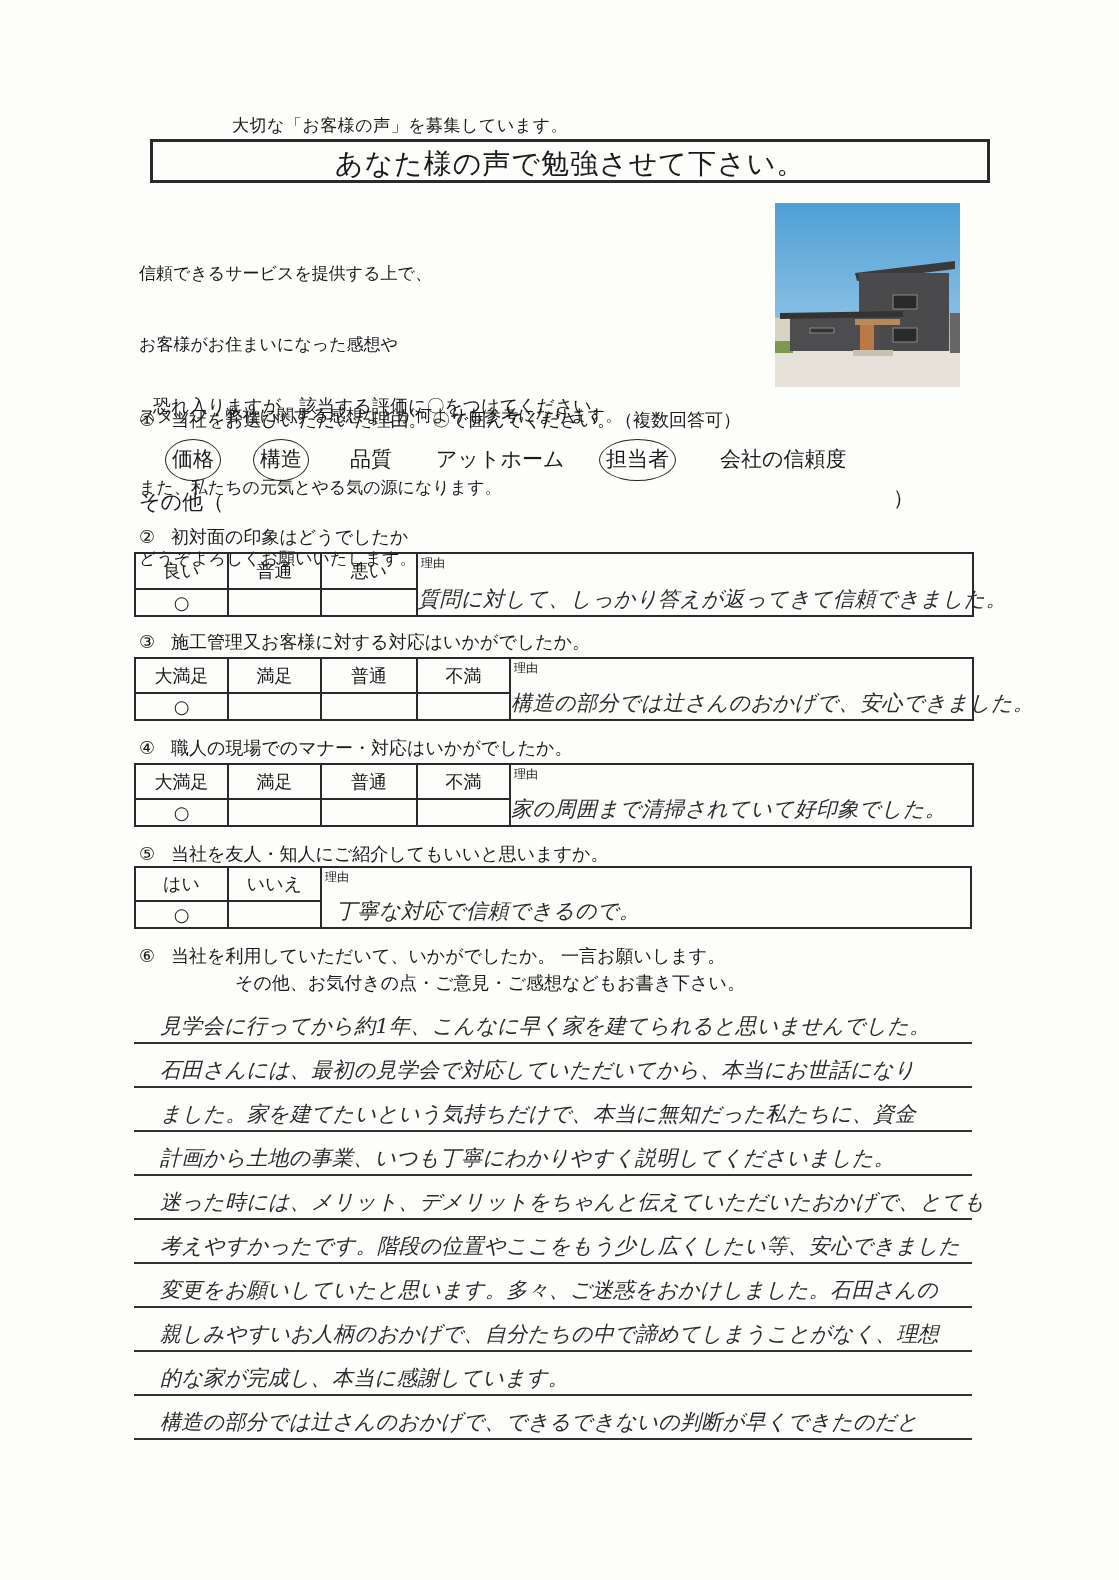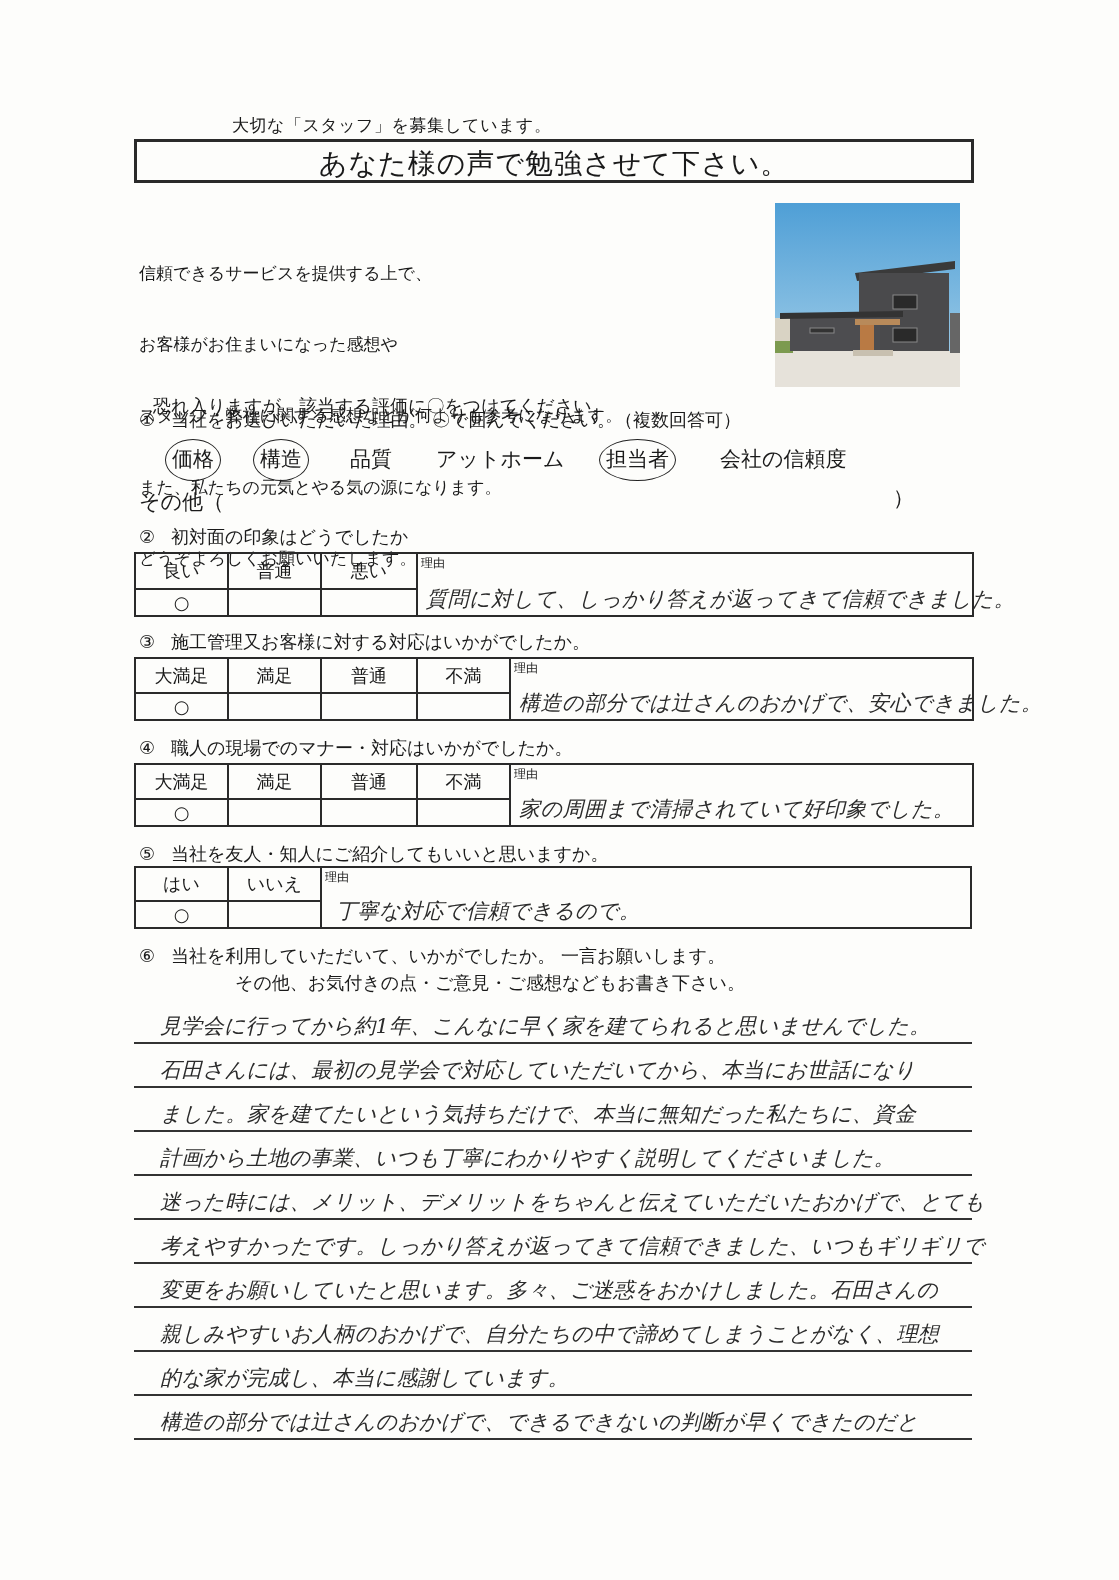--- a/index.html
+++ b/index.html
@@ -1,21 +1,21 @@
 <!DOCTYPE html>
 <html><head>
   <meta charset="utf-8">
   <style>
     * { box-sizing: border-box; margin: 0; padding: 0; }
     html, body { width: 1119px; height: 1580px; background: #fdfdfb; overflow: hidden; }
     body { position: relative; font-family: "DejaVu Sans", "Liberation Sans", sans-serif; color: #1a1a1a; }
     .abs { position: absolute; }
 
     .subtitle { left: 232px; top: 114px; font-size: 17px; letter-spacing: 0.5px; }
-    .title-box { left: 134px; top: 139px; width: 840px; height: 44px; border: 3px solid #2a2a2a; }
+    .title-box { left: 150px; top: 139px; width: 840px; height: 44px; border: 3px solid #2a2a2a; }
     .title-text { position: absolute; left: 0; right: 0; top: 3px; text-align: center; font-size: 28px; letter-spacing: 1px; }
 
     .intro { left: 139px; top: 214px; font-size: 17px; line-height: 23.8px; white-space: pre; }
     .instruction { left: 153px; top: 366px; font-size: 18px; margin-top: 28px; }
 
     .photo { left: 775px; top: 203px; width: 185px; height: 184px; overflow: hidden; background: #7fb8dc; }
 
     .q-head { font-size: 18px; white-space: nowrap; }
     .q-num { display: inline-block; width: 32px; }
 
@@ -25,30 +25,30 @@
       content: ""; position: absolute; left: -7px; top: -6px; right: -7px; bottom: -8px;
       border: 1.6px solid #222; border-radius: 50%;
     }
     .other-row { left: 139px; top: 488px; font-size: 21px; }
     .other-close { left: 893px; top: 484px; font-size: 21px; }
 
     table.rate { position: absolute; border-collapse: collapse; }
     table.rate td { border: 2px solid #2a2a2a; text-align: center; font-size: 18px; padding: 0; }
     td.reason { text-align: left !important; vertical-align: top; position: relative; margin-top: 32px; }
     .reason-label { position: absolute; left: 3px; top: 1px; font-size: 12px; }
-    .reason-text { position: absolute; left: 8px; bottom: 2px; font-family: "DejaVu Serif", serif; font-style: italic; font-size: 21px; white-space: nowrap; color: #2b2b2b; letter-spacing: 0.5px; }
+    .reason-text { position: absolute; left: 0; bottom: 2px; font-family: "DejaVu Serif", serif; font-style: italic; font-size: 21px; white-space: nowrap; color: #2b2b2b; letter-spacing: 0.5px; }
     .mark { font-size: 15px; }
 
     .ruled { left: 134px; width: 838px; border-bottom: 2px solid #333; height: 44px; }
     .hand { position: absolute; left: 26px; bottom: 2px; font-family: "DejaVu Serif", serif; font-style: italic; font-size: 21px; white-space: nowrap; color: #2b2b2b; letter-spacing: 0.3px; }
   </style>
 </head>
 <body>
 
-<div class="abs subtitle">大切な「スタッフ」を募集しています。</div>
+<div class="abs subtitle">大切な「お客様の声」を募集しています。</div>
 <div class="abs title-box">
   <div class="title-text">あなた様の声で勉強させて下さい。</div>
 </div>
 
 <div class="abs intro">
   <div>信頼できるサービスを提供する上で、</div>
   <div>お客様がお住まいになった感想や</div>
   <div>スタッフ・弊社に関する感想などが何よりも参考になります。</div>
   <div>また、私たちの元気とやる気の源になります。</div>
   <div>どうぞよろしくお願いいたします。</div>
@@ -200,21 +200,21 @@
 <div class="abs ruled" style="top:1088px;">
     <span class="hand">ました。家を建てたいという気持ちだけで、本当に無知だった私たちに、資金</span>
   </div>
 <div class="abs ruled" style="top:1132px;">
     <span class="hand">計画から土地の事業、いつも丁寧にわかりやすく説明してくださいました。</span>
   </div>
 <div class="abs ruled" style="top:1176px;">
     <span class="hand">迷った時には、メリット、デメリットをちゃんと伝えていただいたおかげで、とても</span>
   </div>
 <div class="abs ruled" style="top:1220px;">
-    <span class="hand">考えやすかったです。しっかり答えが返ってきて信頼できました、いつもギリギリで</span>
+    <span class="hand">考えやすかったです。階段の位置やここをもう少し広くしたい等、安心できました</span>
   </div>
 <div class="abs ruled" style="top:1264px;">
     <span class="hand">変更をお願いしていたと思います。多々、ご迷惑をおかけしました。石田さんの</span>
   </div>
 <div class="abs ruled" style="top:1308px;">
     <span class="hand">親しみやすいお人柄のおかげで、自分たちの中で諦めてしまうことがなく、理想</span>
   </div>
 <div class="abs ruled" style="top:1352px;">
     <span class="hand">的な家が完成し、本当に感謝しています。</span>
   </div>

